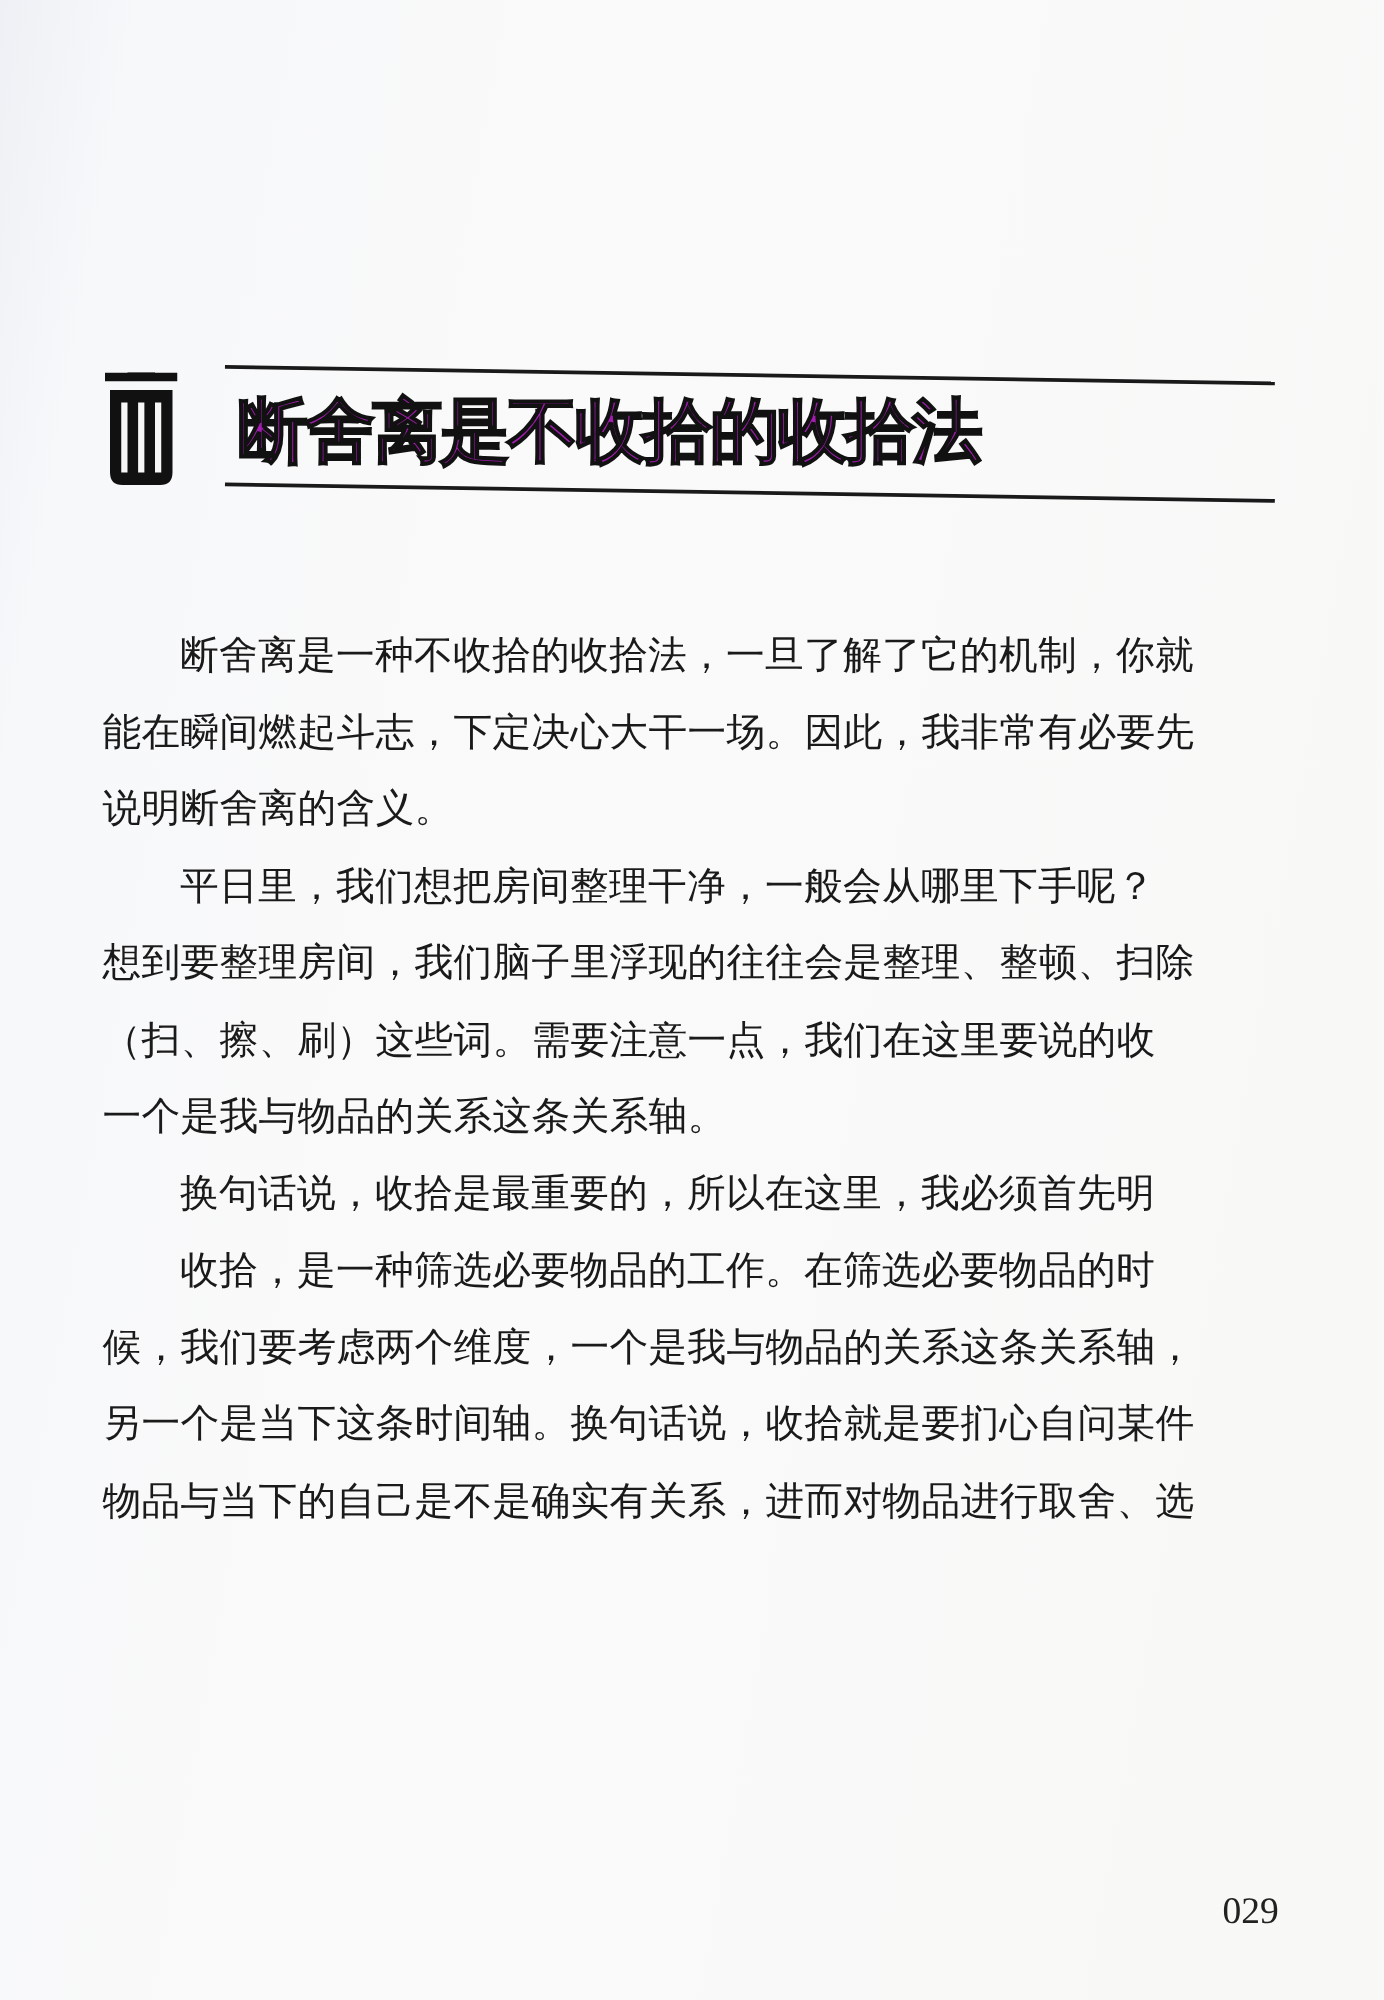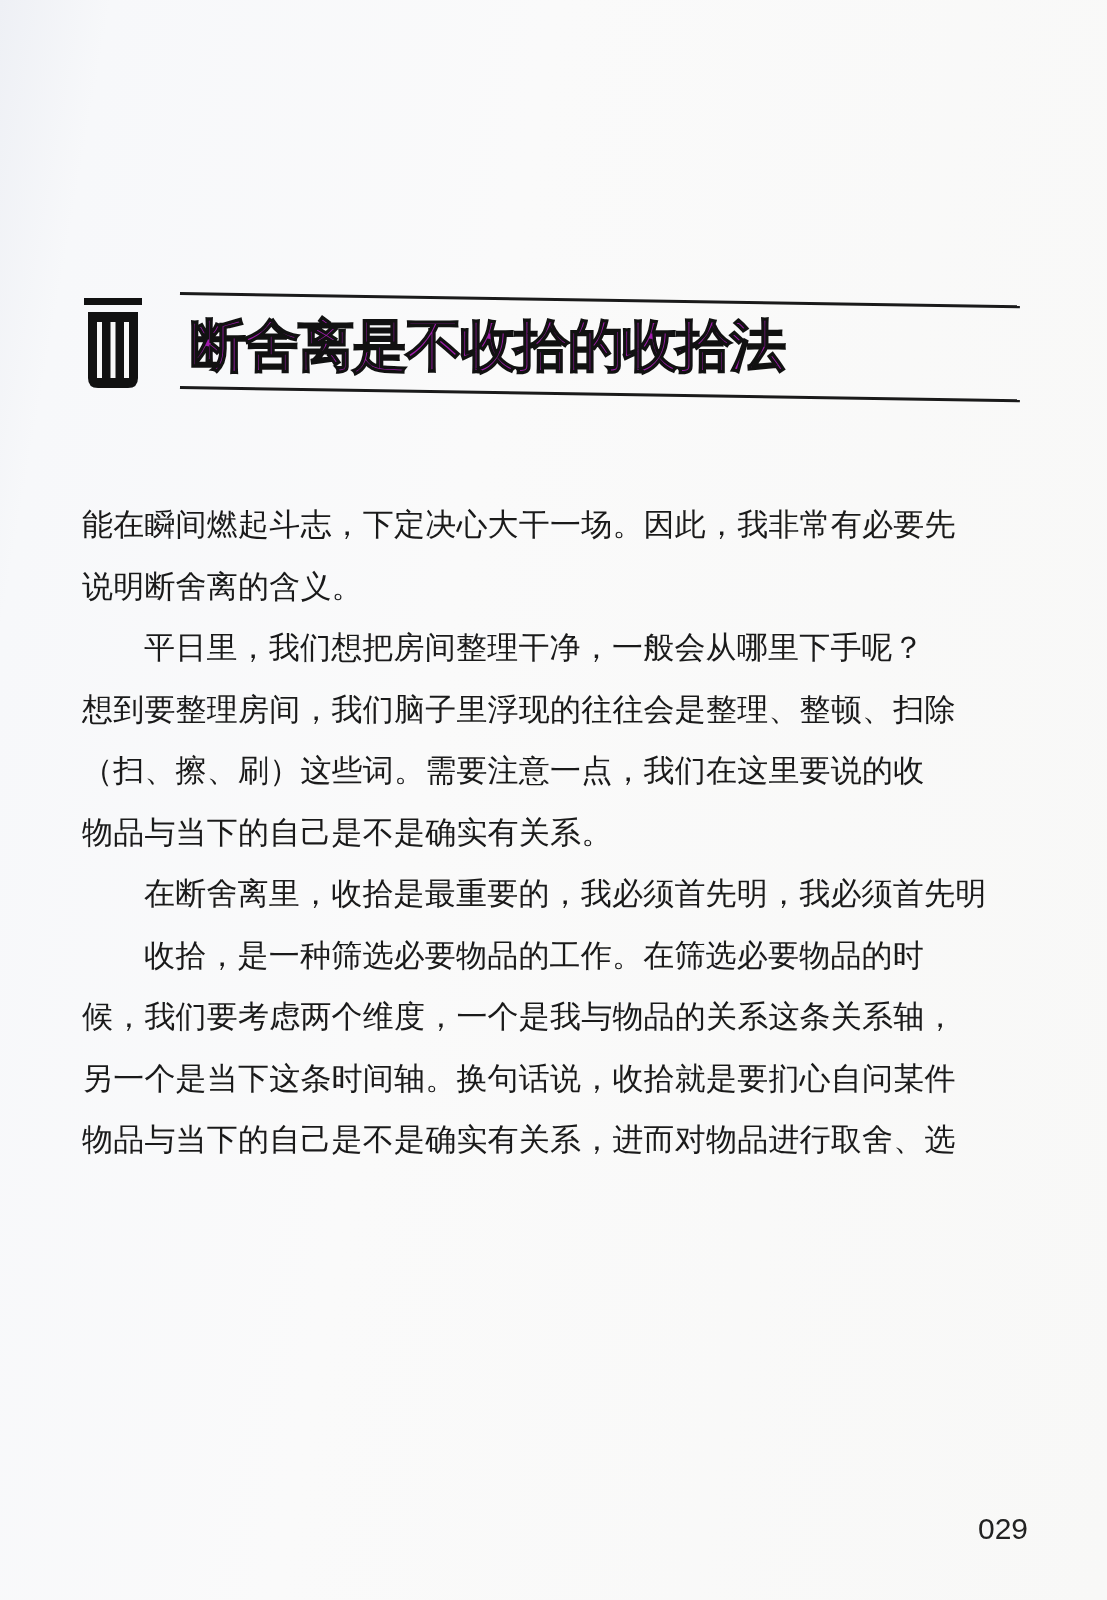--- a/index.html
+++ b/index.html
@@ -17,21 +17,21 @@
       position: absolute; left: 106px; top: 22px;
       font-family: "DejaVu Sans", "Liberation Sans", sans-serif;
       font-weight: 900; font-size: 56px; letter-spacing: -2px; line-height: 64px;
       color: #a21caf; -webkit-text-stroke: 1.6px #111; white-space: nowrap;
     }
     .body-text { position: absolute; left: 82px; top: 494px; width: 860px; }
     .para { margin: 0; font-size: 31px; line-height: 61.5px; text-align: justify; text-indent: 62px; letter-spacing: 0.2px; }
     .line { display: block; white-space: nowrap; }
     .page-number {
       position: absolute; left: 978px; top: 1512px;
-      font-family: Liberation Sans, sans-serif; font-size: 30px; color: #222;
+      font-family: Liberation Serif, serif; font-size: 30px; color: #222;
     }
   </style>
 </head>
 <body>
 
 <div class="heading">
   <svg class="trash-icon" viewBox="0 0 58 92">
     <rect x="0" y="0" width="58" height="7" fill="#111"></rect>
     <rect x="18" y="-3" width="22" height="5" fill="#111"></rect>
     <path d="M4 14 H54 V80 Q54 90 44 90 H14 Q4 90 4 80 Z" fill="#111"></path>
@@ -39,31 +39,32 @@
     <rect x="26.5" y="24" width="5" height="56" fill="#f7f7f7"></rect>
     <rect x="40" y="24" width="5" height="56" fill="#f7f7f7"></rect>
   </svg>
   <div class="rule-top"></div>
   <div class="heading-title">断舍离是不收拾的收拾法</div>
   <div class="rule-bottom"></div>
 </div>
 
 <div class="body-text">
   <p class="para">
+    <span class="line">断舍离是一种不收拾的收拾法，一旦了解了它的机制，你就</span>
     <span class="line" style="margin-left:-62px">能在瞬间燃起斗志，下定决心大干一场。因此，我非常有必要先</span>
     <span class="line" style="margin-left:-62px">说明断舍离的含义。</span>
   </p>
   <p class="para">
     <span class="line">平日里，我们想把房间整理干净，一般会从哪里下手呢？</span>
     <span class="line" style="margin-left:-62px">想到要整理房间，我们脑子里浮现的往往会是整理、整顿、扫除</span>
     <span class="line" style="margin-left:-62px">（扫、擦、刷）这些词。需要注意一点，我们在这里要说的收</span>
-    <span class="line" style="margin-left:-62px">物品与当下的自己是不是确实有关系。</span>
+    <span class="line" style="margin-left:-62px">一个是我与物品的关系这条关系轴。</span>
   </p>
   <p class="para">
-    <span class="line">在断舍离里，收拾是最重要的，我必须首先明，我必须首先明</span>
+    <span class="line">换句话说，收拾是最重要的，所以在这里，我必须首先明</span>
   </p>
   <p class="para">
     <span class="line">收拾，是一种筛选必要物品的工作。在筛选必要物品的时</span>
     <span class="line" style="margin-left:-62px">候，我们要考虑两个维度，一个是我与物品的关系这条关系轴，</span>
     <span class="line" style="margin-left:-62px">另一个是当下这条时间轴。换句话说，收拾就是要扪心自问某件</span>
     <span class="line" style="margin-left:-62px">物品与当下的自己是不是确实有关系，进而对物品进行取舍、选</span>
   </p>
 </div>
 
 <div class="page-number">029</div>

